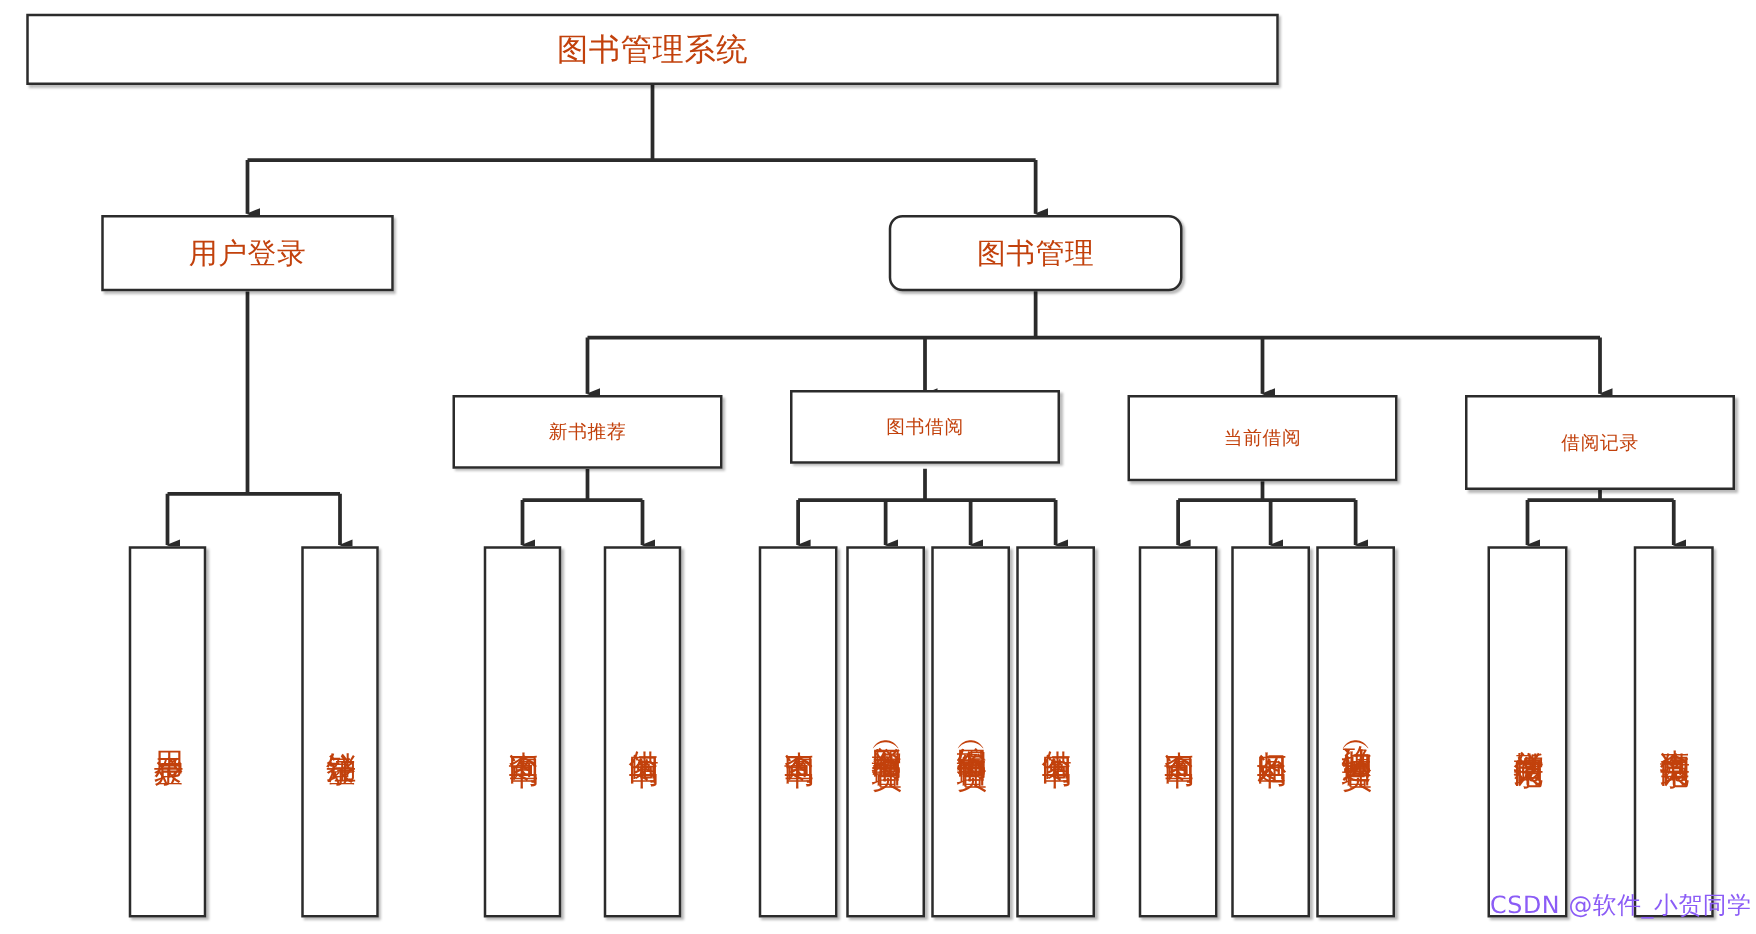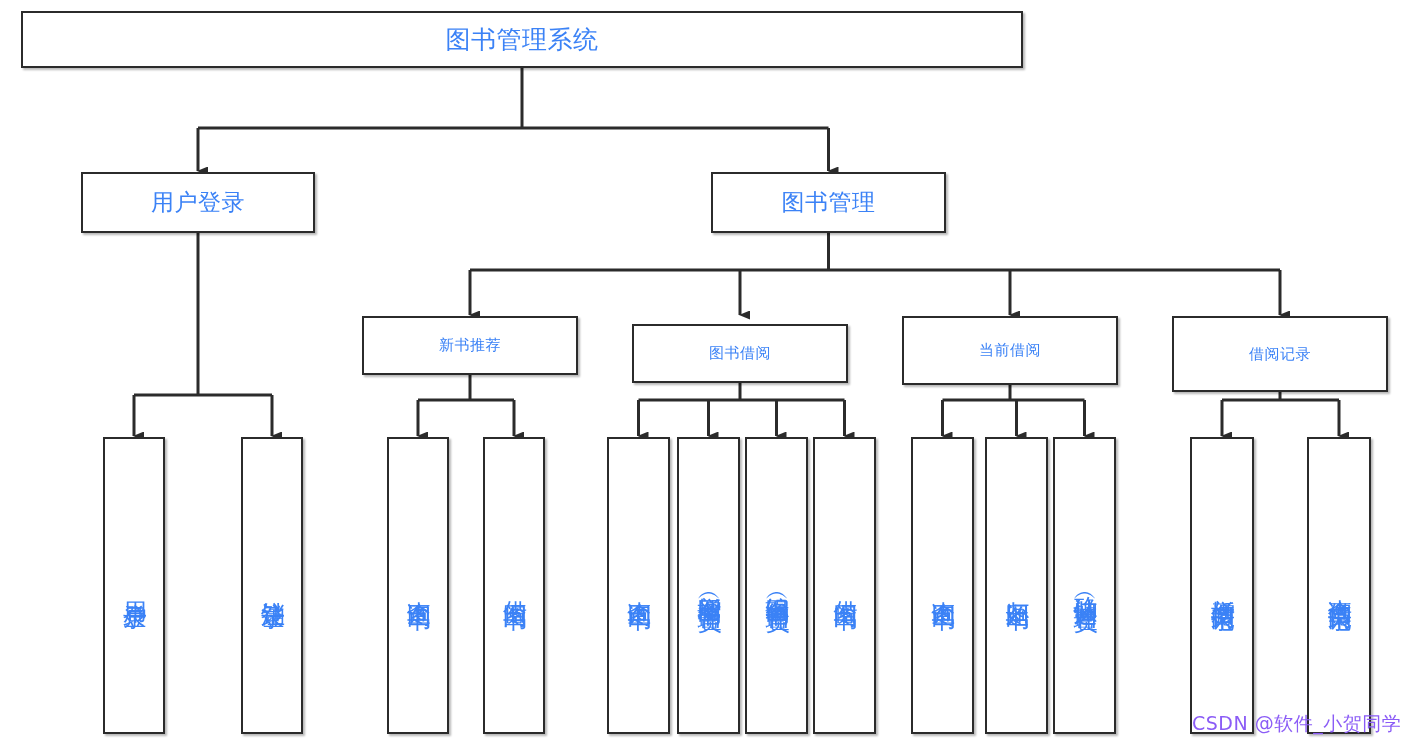--- a/index.html
+++ b/index.html
@@ -31,21 +31,21 @@
     box-sizing: border-box;
     background: #ffffff;
     border: 2px solid #2b2b2b;
     box-shadow: 2px 2px 2px rgba(0,0,0,0.28);
     display: flex;
     align-items: center;
     justify-content: center;
     overflow: hidden;
   }
   .node-label {
-    color: #3b82f6;
+    color: #c2410c;
     letter-spacing: 0.5px;
     white-space: nowrap;
     text-align: center;
   }
   .level-0 .node-label { font-size: 25px; }
   .level-1 .node-label { font-size: 23px; }
   .level-2 .node-label { font-size: 15px; }
   .leaf .node-label {
     font-size: 24px;
     writing-mode: vertical-rl;
@@ -109,27 +109,27 @@
       </g>
   </svg>
 
   <div id="node-layer">
       <div class="node-box level-0" style="left: 21px; top: 11px; width: 1002px; height: 57px;">
         <span class="node-label">图书管理系统</span>
       </div>
       <div class="node-box level-1" style="left: 81px; top: 172px; width: 234px; height: 61px;">
         <span class="node-label">用户登录</span>
       </div>
-      <div class="node-box level-1" style="left: 711px; top: 172px; width: 235px; height: 61px;">
+      <div class="node-box level-1" style="left: 711px; top: 172px; width: 235px; height: 61px; border-radius: 11px;">
         <span class="node-label">图书管理</span>
       </div>
       <div class="node-box level-2" style="left: 362px; top: 316px; width: 216px; height: 59px;">
         <span class="node-label">新书推荐</span>
       </div>
-      <div class="node-box level-2" style="left: 632px; top: 324px; width: 216px; height: 59px;">
+      <div class="node-box level-2" style="left: 632px; top: 312px; width: 216px; height: 59px;">
         <span class="node-label">图书借阅</span>
       </div>
       <div class="node-box level-2" style="left: 902px; top: 316px; width: 216px; height: 69px;">
         <span class="node-label">当前借阅</span>
       </div>
       <div class="node-box level-2" style="left: 1172px; top: 316px; width: 216px; height: 76px;">
         <span class="node-label">借阅记录</span>
       </div>
       <div class="node-box level-3 leaf" style="left: 103px; top: 437px; width: 62px; height: 297px;">
         <span class="node-label">用户登录</span>

